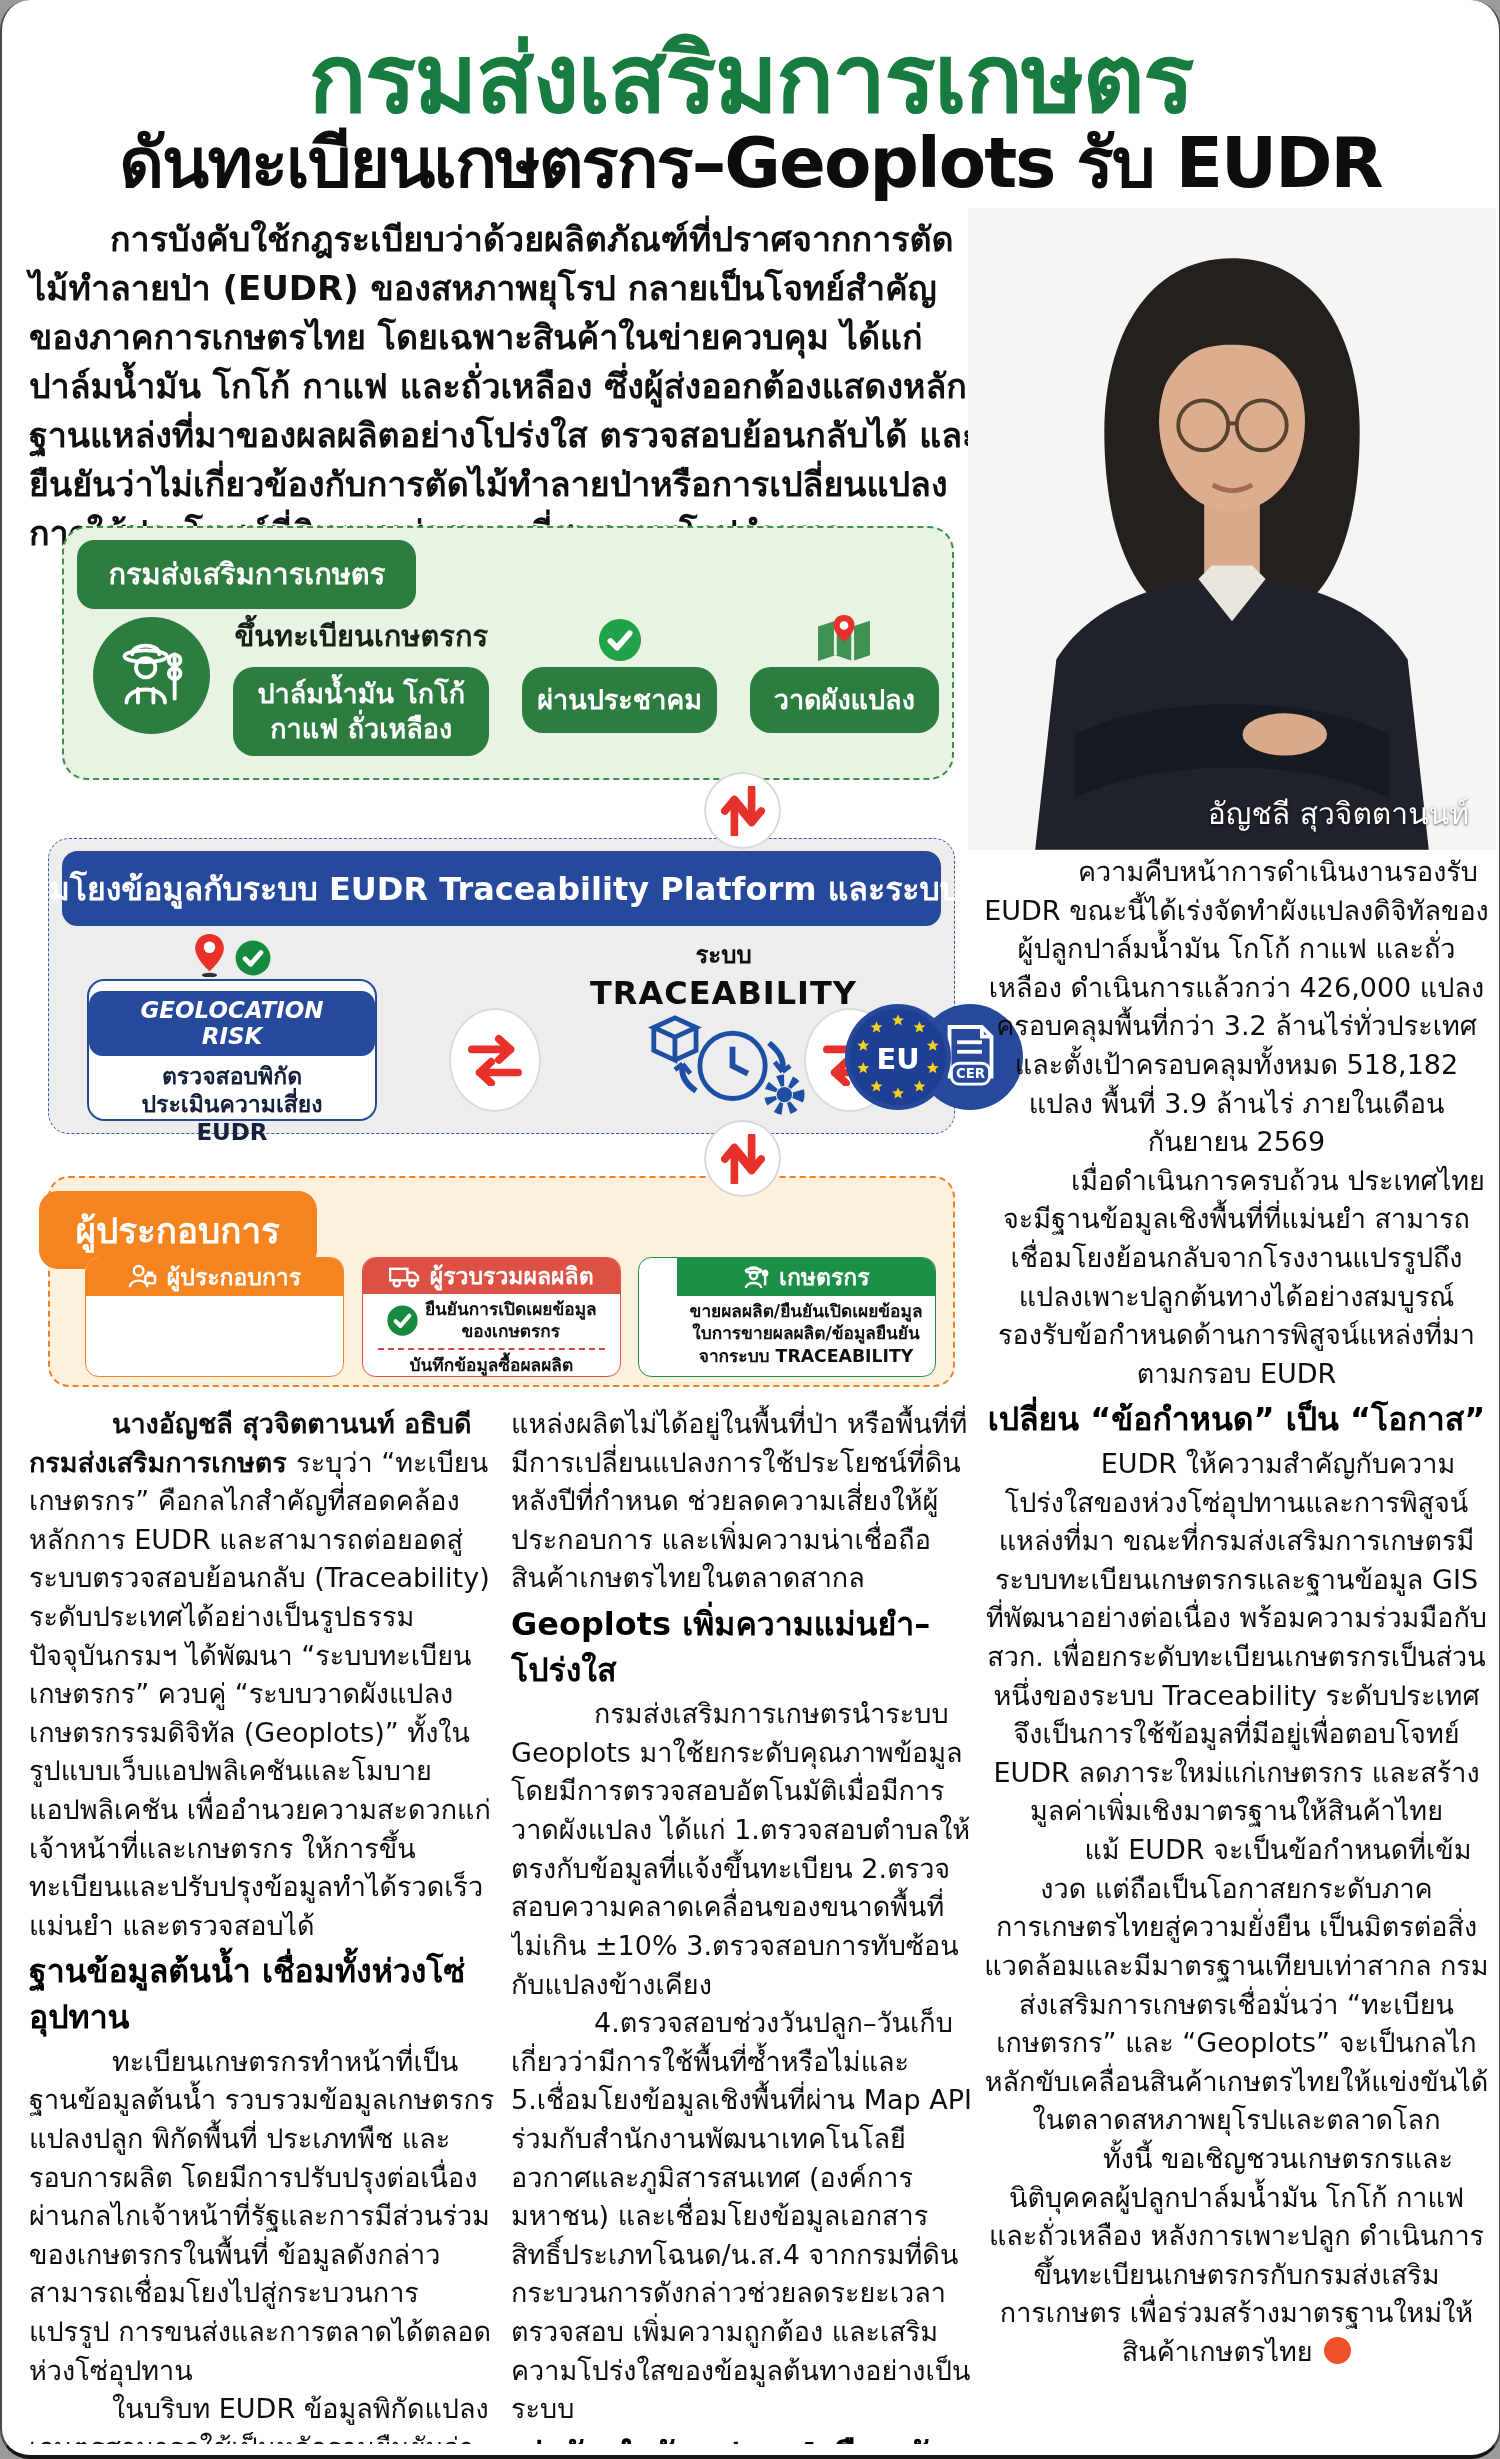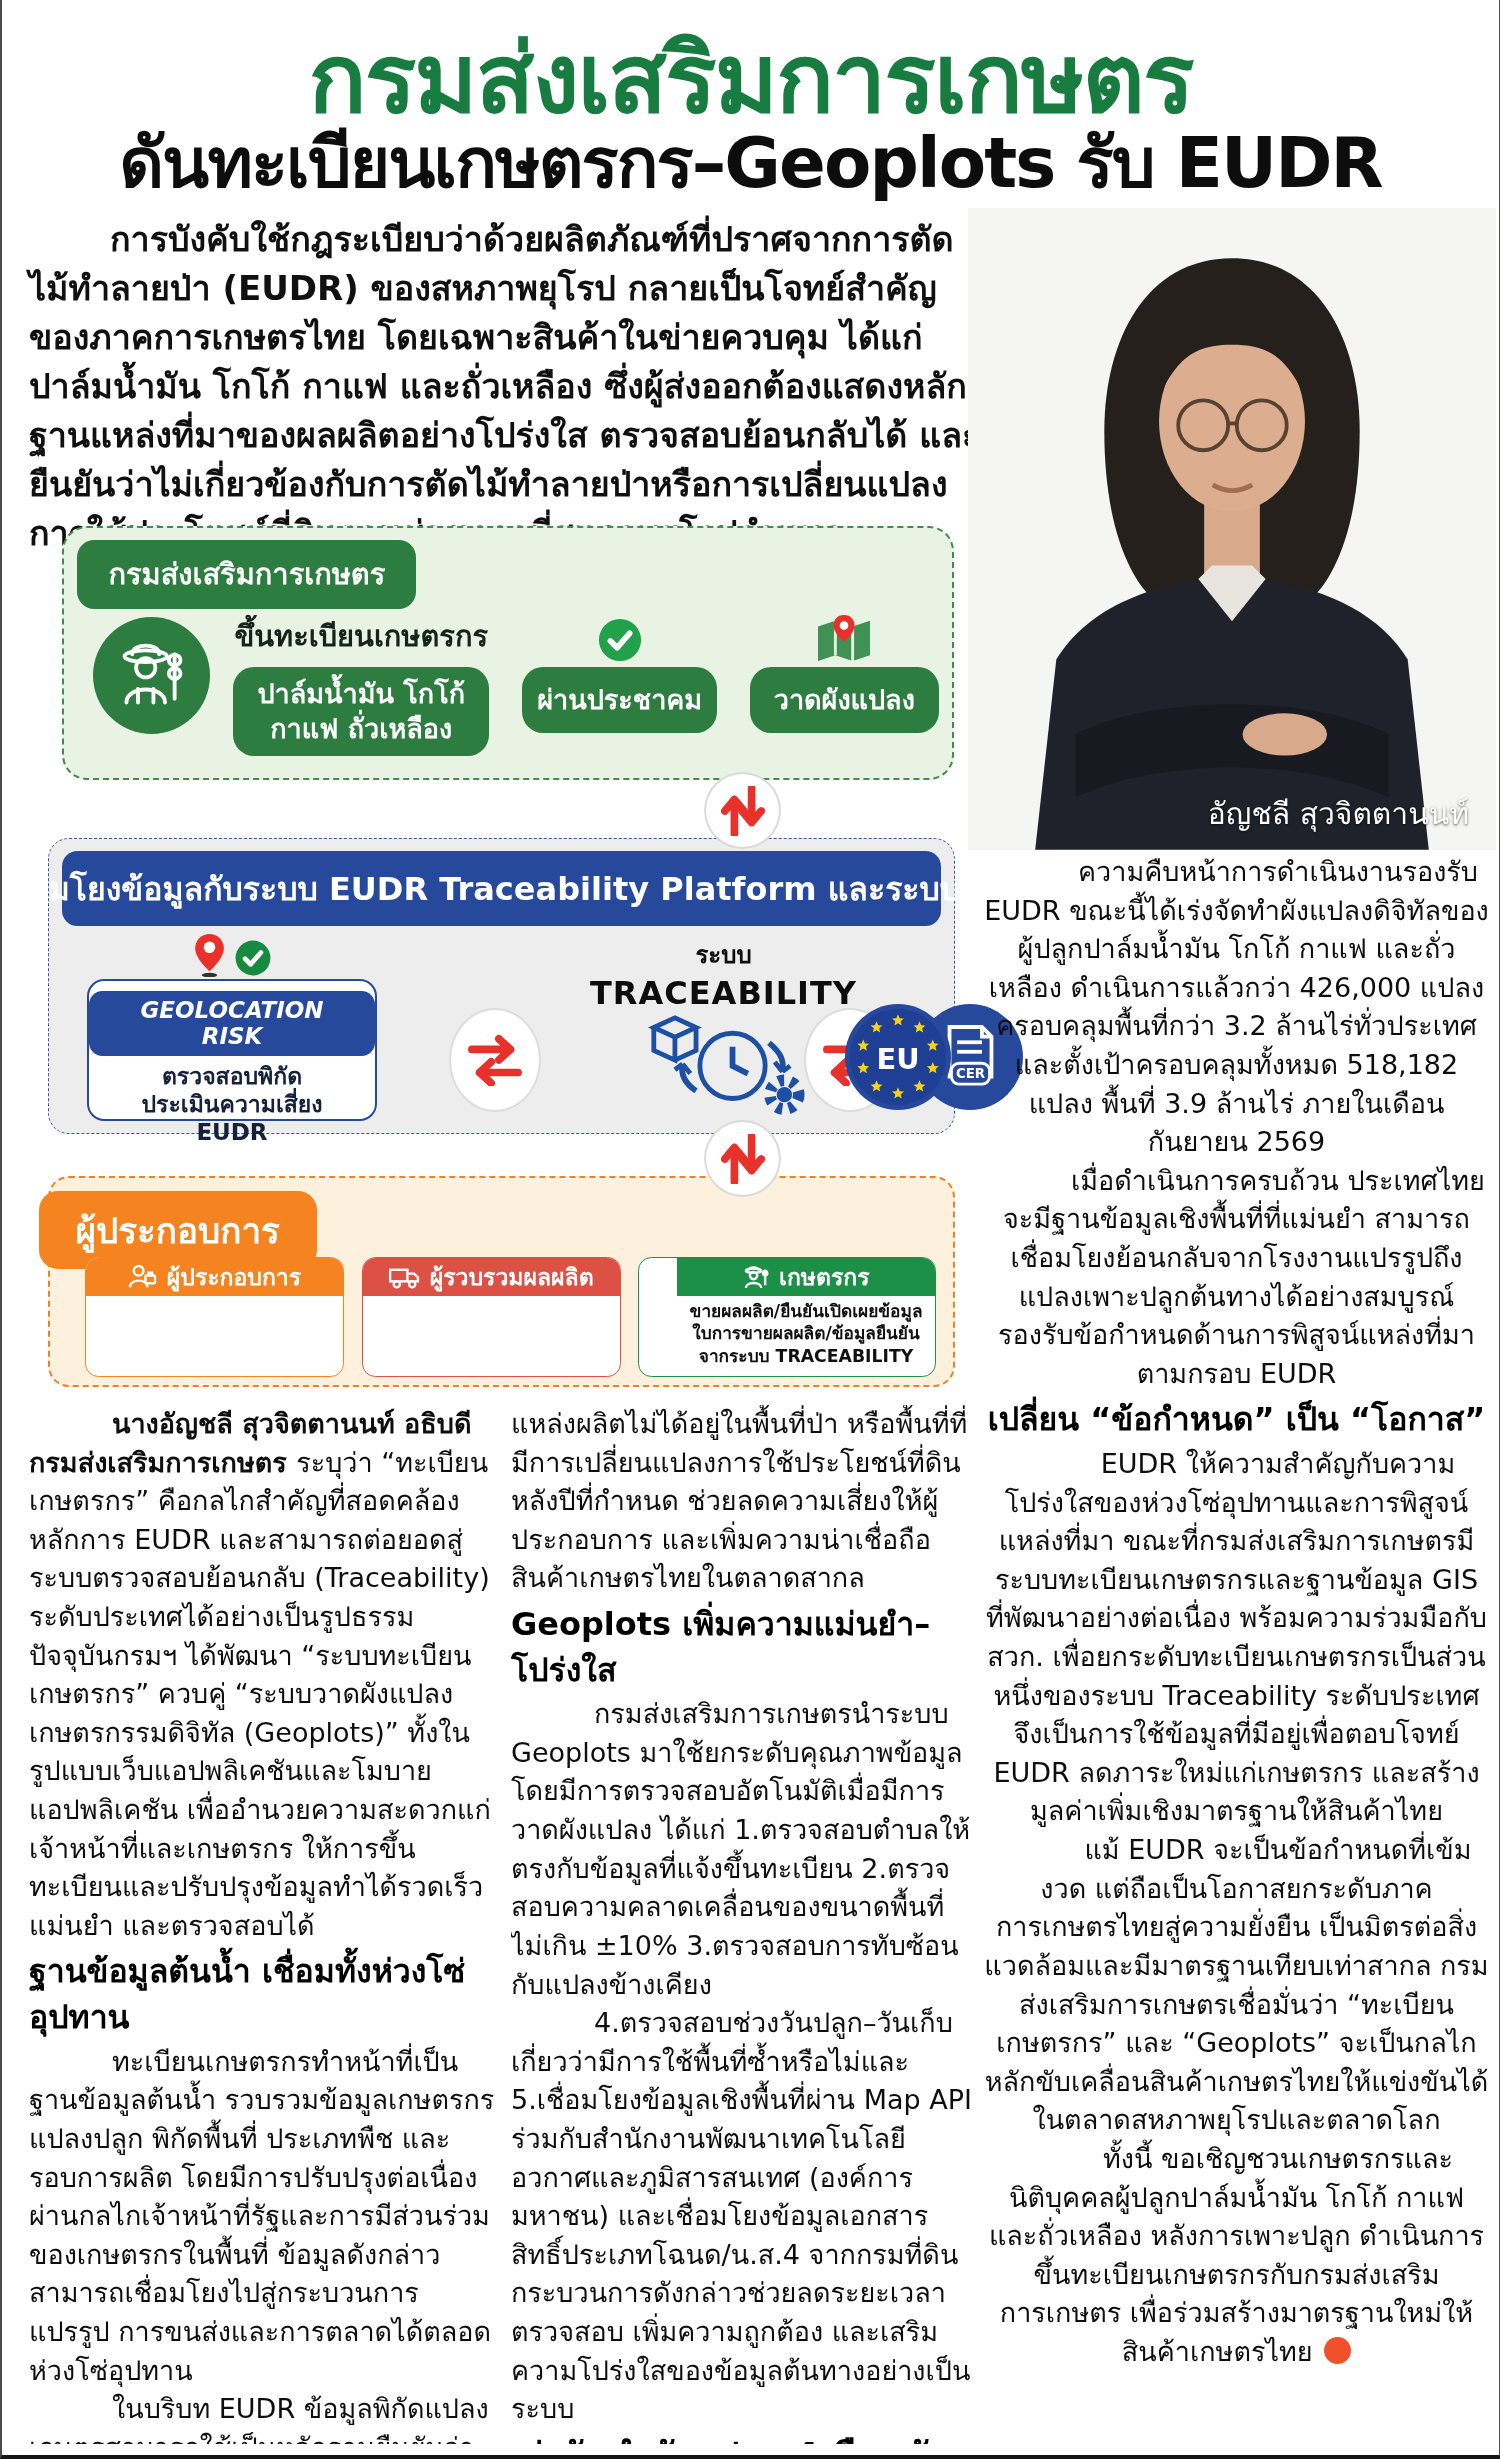--- a/index.html
+++ b/index.html
@@ -1,19 +1,19 @@
 <!DOCTYPE html>
 <html><head>
 <meta charset="utf-8">
 <style>
   html,body{margin:0;padding:0;background:#9a9a9a;}
   .page{
     position:relative;width:1501px;height:2459px;margin:0 auto;background:#ffffff;
     font-family:"DejaVu Sans",sans-serif;color:#111;overflow:hidden;box-sizing:border-box;
-    border-left:2.9px solid #4a4a4a;border-right:2.9px solid #4a4a4a;border-bottom:4.8px solid #161616;
+    border-left:2.9px solid #4a4a4a;border-right:2.9px solid #4a4a4a;border-bottom:4.8px solid #161616;border-radius:30px;
   }
   .headline{position:absolute;top:1.9px;left:0;width:100%;margin:0;text-align:center;
     font-size:96px;font-weight:800;color:#187c40;letter-spacing:-1.9px;}
   .subheadline{position:absolute;top:108px;left:0;width:100%;margin:0;text-align:center;
     font-size:69px;font-weight:800;color:#0d0d0d;letter-spacing:-1.9px;}
   .lead{position:absolute;left:27px;top:215px;width:953px;margin:0;
     font-size:34px;font-weight:700;line-height:1.44;text-indent:81px;color:#101010;}
   
   .photo{position:absolute;left:966px;top:208px;width:528px;height:642px;background:#f4f4f4;overflow:hidden;}
   .caption{position:absolute;right:27px;bottom:13.4px;color:#ffffff;font-size:30px;text-shadow:0 1px 2.9px rgba(0,0,0,.65);margin-left:36px;}
@@ -277,20 +277,34 @@
       <div class="card c2">
         <div class="chead">
           <svg width="31" height="25" viewBox="0 0 32 26" fill="none" stroke="#fff" stroke-width="2.5">
             <rect x="1" y="5" width="18" height="12"></rect>
             <path d="M19 9 L26 9 L30 13 L30 17 L19 17"></path>
             <circle cx="8" cy="20" r="3.2"></circle>
             <circle cx="24" cy="20" r="3.2"></circle>
           </svg>
           <span>ผู้รวบรวมผลผลิต</span>
         </div>
+        <div class="cbody">
+          <div class="c2row">
+            <svg width="33" height="33" viewBox="0 0 48 48">
+              <circle cx="24" cy="24" r="22" fill="#168a3e"></circle>
+              <polyline points="14,25 21,32 34,17" fill="none" stroke="#fff" stroke-width="6" stroke-linecap="round" stroke-linejoin="round"></polyline>
+            </svg>
+            <div>
+              <div>ยืนยันการเปิดเผยข้อมูล</div>
+              <div>ของเกษตรกร</div>
+            </div>
+          </div>
+          <hr class="c2divider">
+          <div>บันทึกข้อมูลซื้อผลผลิต</div>
+        </div>
       </div>
       <div class="card c3">
         <div class="chead">
           <svg width="27" height="27" viewBox="0 0 28 28" fill="none" stroke="#fff" stroke-width="2.5">
             <ellipse cx="12" cy="7" rx="8" ry="2.2"></ellipse>
             <path d="M7 6.5 C7 2.5 17 2.5 17 6.5"></path>
             <circle cx="12" cy="12" r="3.8"></circle>
             <path d="M4 25 C4 18 20 18 20 25"></path>
             <path d="M24 8 L24 22 M24 12 C21 11 21 8 24 7 C27 8 27 11 24 12 Z"></path>
           </svg>

